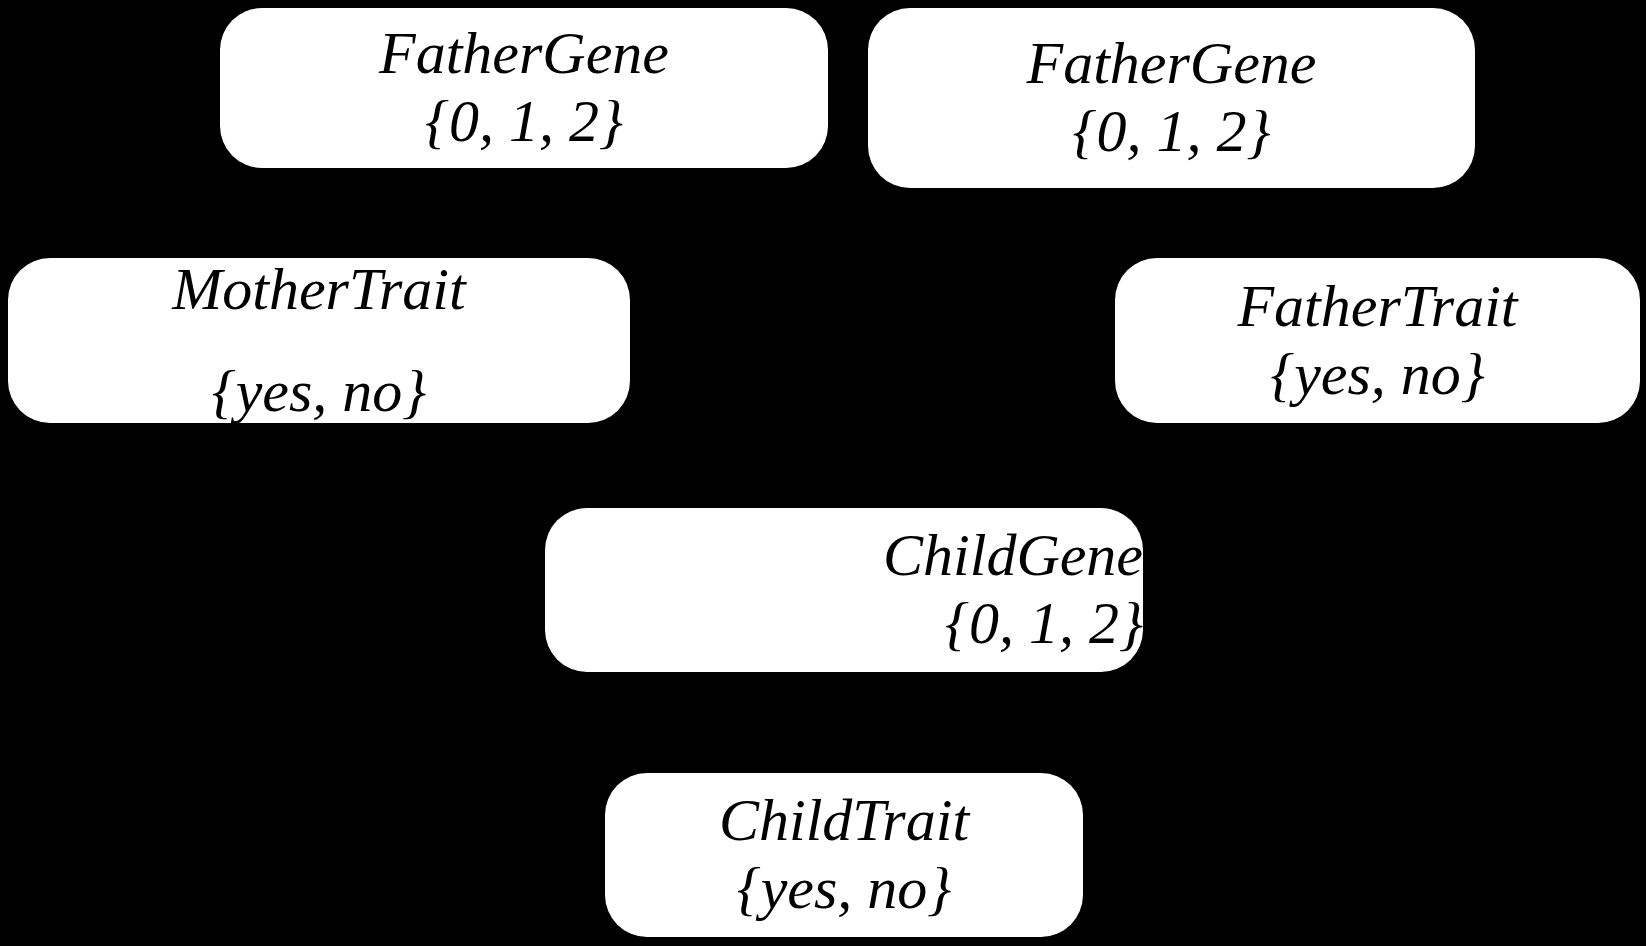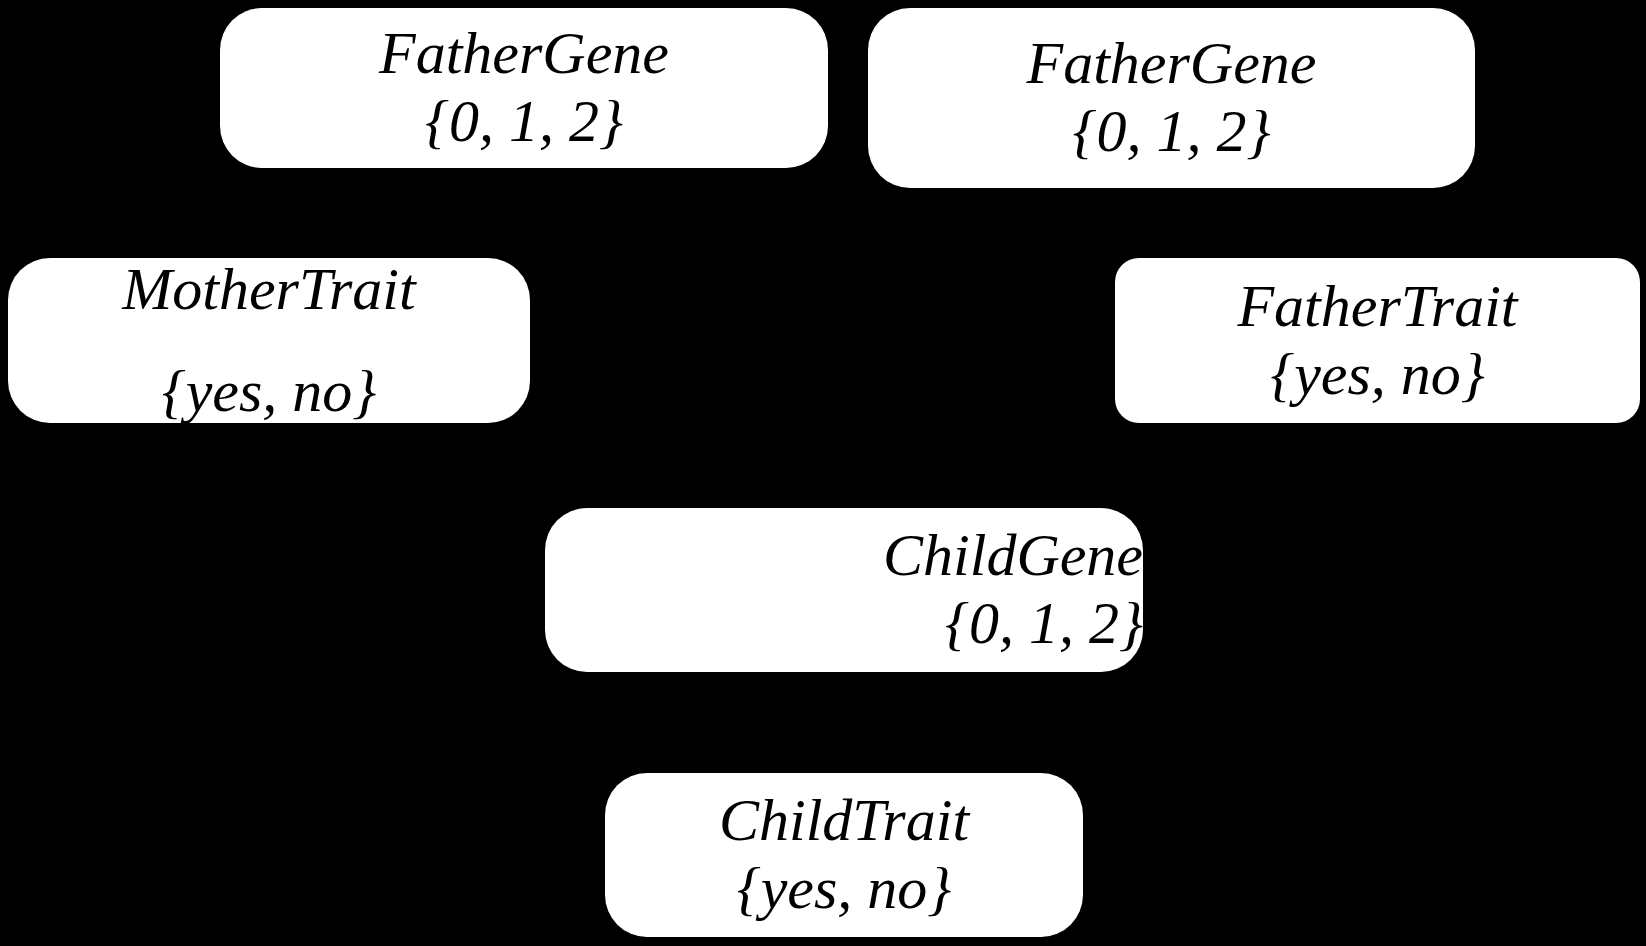--- a/index.html
+++ b/index.html
@@ -40,25 +40,25 @@
 
 <div class="canvas" id="diagram-canvas" style="background: rgb(0, 0, 0);">
     <div class="node" style="left: 220px; top: 8px; width: 608px; height: 160px; background: rgb(255, 255, 255);">
       <span class="node-label" style="color: rgb(0, 0, 0);">FatherGene</span>
       <span class="node-values" style="color: rgb(0, 0, 0);">{0, 1, 2}</span>
     </div>
     <div class="node" style="left: 868px; top: 8px; width: 607px; height: 180px; background: rgb(255, 255, 255);">
       <span class="node-label" style="color: rgb(0, 0, 0);">FatherGene</span>
       <span class="node-values" style="color: rgb(0, 0, 0);">{0, 1, 2}</span>
     </div>
-    <div class="node" style="left: 8px; top: 258px; width: 522px; height: 165px; background: rgb(255, 255, 255); gap: 34px;">
+    <div class="node" style="left: 8px; top: 258px; width: 622px; height: 165px; background: rgb(255, 255, 255); gap: 34px;">
       <span class="node-label" style="color: rgb(0, 0, 0);">MotherTrait</span>
       <span class="node-values" style="color: rgb(0, 0, 0);">{yes, no}</span>
     </div>
-    <div class="node" style="left: 1115px; top: 258px; width: 525px; height: 165px; background: rgb(255, 255, 255); border-radius: 24px;">
+    <div class="node" style="left: 1115px; top: 258px; width: 525px; height: 165px; background: rgb(255, 255, 255);">
       <span class="node-label" style="color: rgb(0, 0, 0);">FatherTrait</span>
       <span class="node-values" style="color: rgb(0, 0, 0);">{yes, no}</span>
     </div>
     <div class="node" style="left: 545px; top: 508px; width: 598px; height: 164px; background: rgb(255, 255, 255); align-items: flex-end;">
       <span class="node-label" style="color: rgb(0, 0, 0);">ChildGene</span>
       <span class="node-values" style="color: rgb(0, 0, 0);">{0, 1, 2}</span>
     </div>
     <div class="node" style="left: 605px; top: 773px; width: 478px; height: 164px; background: rgb(255, 255, 255);">
       <span class="node-label" style="color: rgb(0, 0, 0); font-family: Liberation Serif, serif;">ChildTrait</span>
       <span class="node-values" style="color: rgb(0, 0, 0);">{yes, no}</span>

